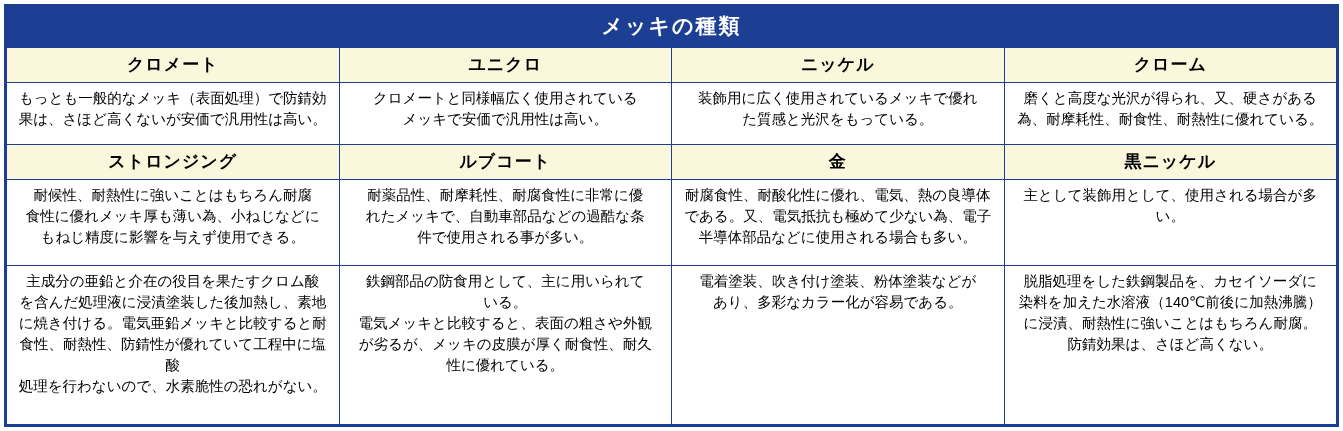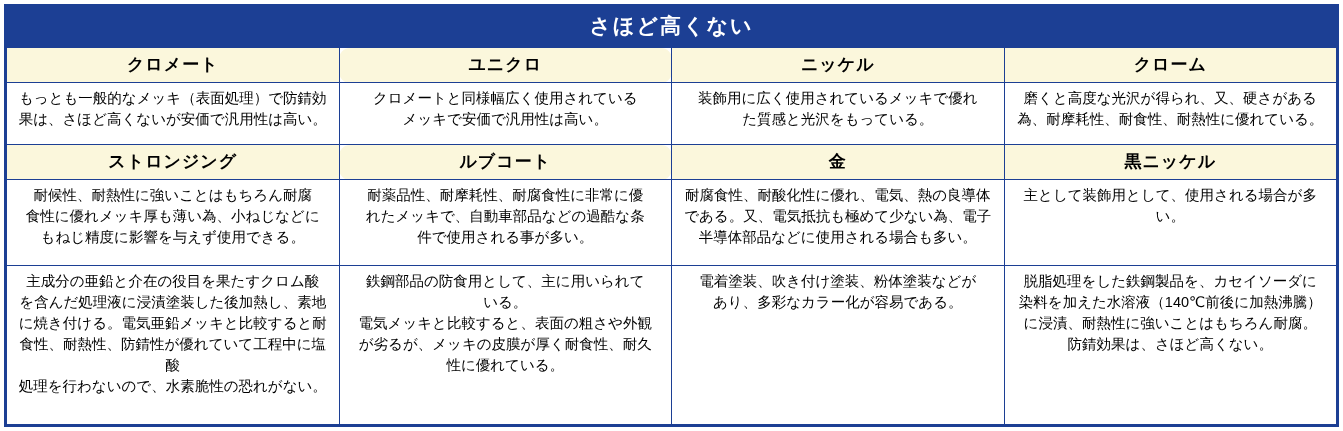--- a/index.html
+++ b/index.html
@@ -63,33 +63,33 @@
     line-height: 1.45;
     padding: 5px 6px 6px 6px;
     border: 1px solid #1c3f94;
     letter-spacing: 0px;
   }
   td.body p {
     margin: 0;
     text-align: center;
   }
   .c1 { width: 25.0%; margin-top: 28px; }
-  .c2 { width: 24.8%; border-radius: 11px; }
+  .c2 { width: 24.8%; }
   .c3 { width: 24.8%; margin-top: 28px; }
   .c4 { width: 25.4%; margin-left: 24px; }
 </style>
 </head>
 <body>
 
 <div id="page">
   <div class="table-wrap">
     <table class="chart">
       <tbody>
           <tr>
-        <td class="title-cell" colspan="4">さほど高くない</td>
+        <td class="title-cell" colspan="4">メッキの種類</td>
       </tr>
 
       <tr>
         <td class="head c1">クロメート</td>
         <td class="head c2">ユニクロ</td>
         <td class="head c3">ニッケル</td>
         <td class="head c4">クローム</td>
       </tr>
       <tr>
         <td class="body c1">

